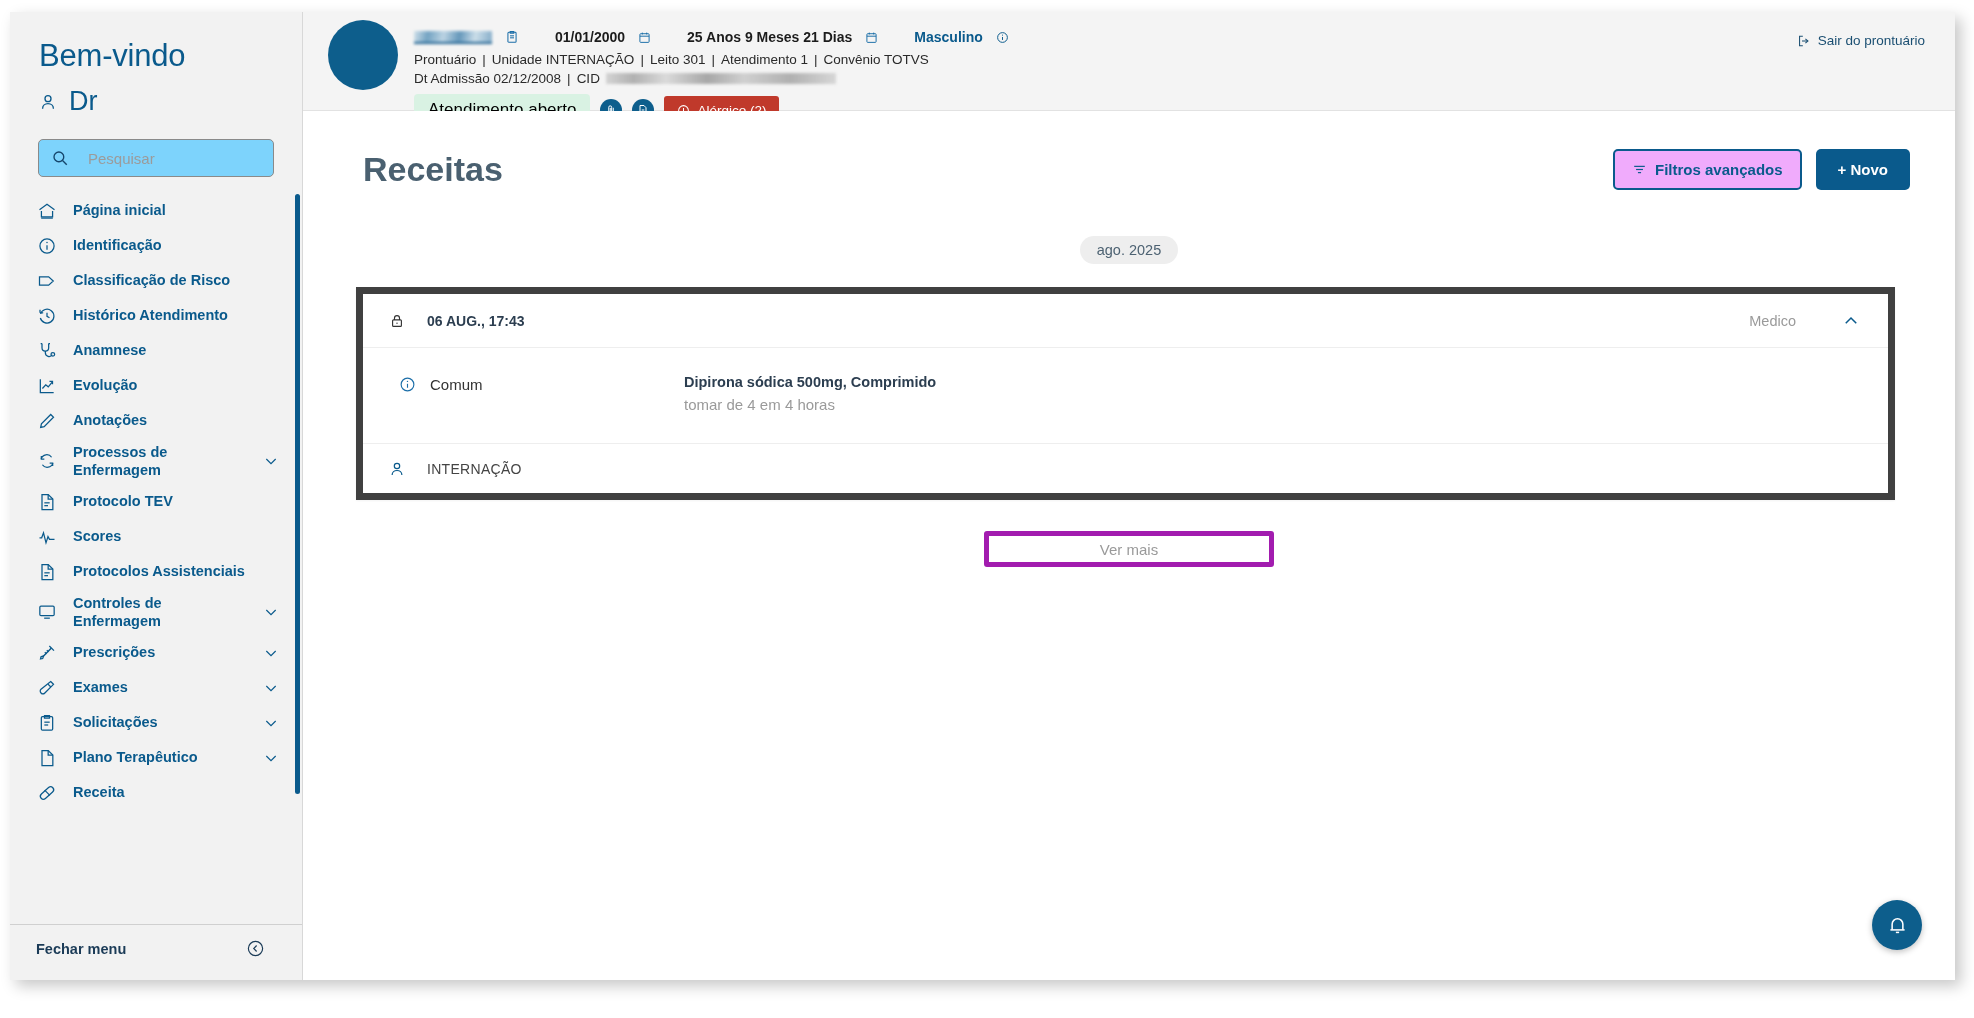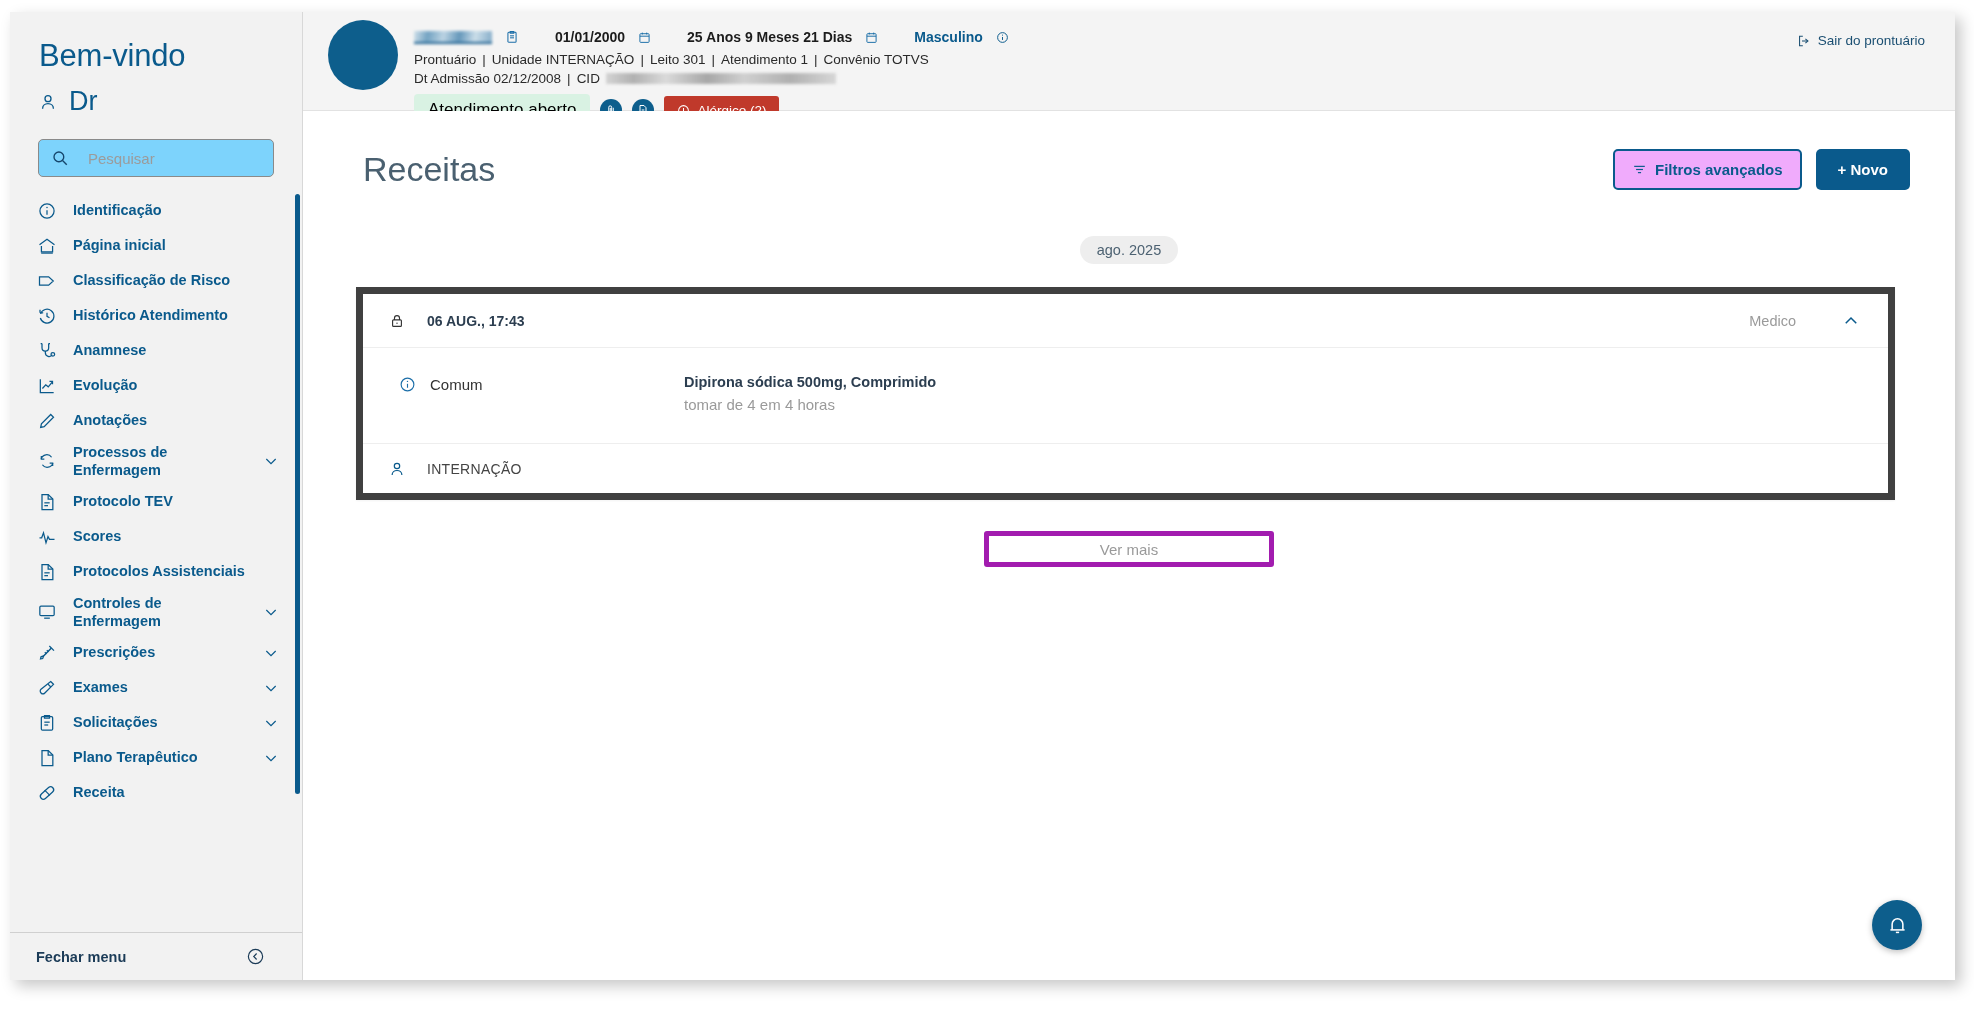--- a/index.html
+++ b/index.html
@@ -101,21 +101,21 @@
   .sb-scroll {
     position: absolute;
     right: 2px; top: 182px;
     width: 5px; height: 600px;
     background: #0a5a8c;
     border-radius: 3px;
   }
 
   .sidebar-footer {
     position: absolute;
-    left: 0; bottom: 0;
+    left: 0; bottom: 8px;
     width: 293px; height: 48px;
     border-top: 1px solid #d0d0d0;
     display: flex; align-items: center;
     justify-content: space-between;
     padding: 0 38px 0 26px;
     background: #f2f2f2;
   }
   .sidebar-footer .txt {
     font-size: 14.5px; font-weight: bold; color: #1b3b57;
   }
@@ -213,21 +213,21 @@
     overflow: hidden;
   }
   .page-head {
     display: flex; align-items: center;
     justify-content: space-between;
     padding: 38px 45px 0 60px;
   }
   .page-title {
     font-size: 34px;
     color: #4a6070;
-    font-weight: 400;
+    font-weight: 700;
   }
   .head-actions { display: flex; align-items: center; gap: 14px; }
   .btn-filters {
     border: 2px solid #0a5a8c;
     background: #f0abfc;
     color: #0a5a8c;
     font-size: 15px;
     font-weight: bold;
     border-radius: 5px;
     height: 41px;
@@ -366,37 +366,37 @@
         </span>
         <input type="text" value="" placeholder="Pesquisar" style="">
       </div>
     </div>
 
     <div class="nav">
 
       <div class="nav-item">
         <span class="ico">
           <svg width="20" height="20" viewBox="0 0 24 24" fill="none" stroke="#0a5a8c" stroke-width="1.5">
+            <path d="M3 10.5L12 4l9 6.5"></path>
+                <path d="M5.3 12v7h13.4v-7"></path>
+                <path d="M5 20.5h14"></path>
+          </svg>
+        </span>
+        <span class="lbl">Página inicial</span>
+      </div>
+
+      <div class="nav-item">
+        <span class="ico">
+          <svg width="20" height="20" viewBox="0 0 24 24" fill="none" stroke="#0a5a8c" stroke-width="1.5">
             <circle cx="12" cy="12" r="8.5"></circle>
                 <path d="M12 11v5.5"></path>
                 <circle cx="12" cy="7.8" r="0.9" fill="#0a5a8c" stroke="none"></circle>
           </svg>
         </span>
         <span class="lbl">Identificação</span>
-      </div>
-
-      <div class="nav-item">
-        <span class="ico">
-          <svg width="20" height="20" viewBox="0 0 24 24" fill="none" stroke="#0a5a8c" stroke-width="1.5">
-            <path d="M3 10.5L12 4l9 6.5"></path>
-                <path d="M5.3 12v7h13.4v-7"></path>
-                <path d="M5 20.5h14"></path>
-          </svg>
-        </span>
-        <span class="lbl">Página inicial</span>
       </div>
 
       <div class="nav-item">
         <span class="ico">
           <svg width="20" height="20" viewBox="0 0 24 24" fill="none" stroke="#0a5a8c" stroke-width="1.5">
             <path d="M3 7h11l5.5 5L14 17H3z"></path>
           </svg>
         </span>
         <span class="lbl">Classificação de Risco</span>
       </div>

